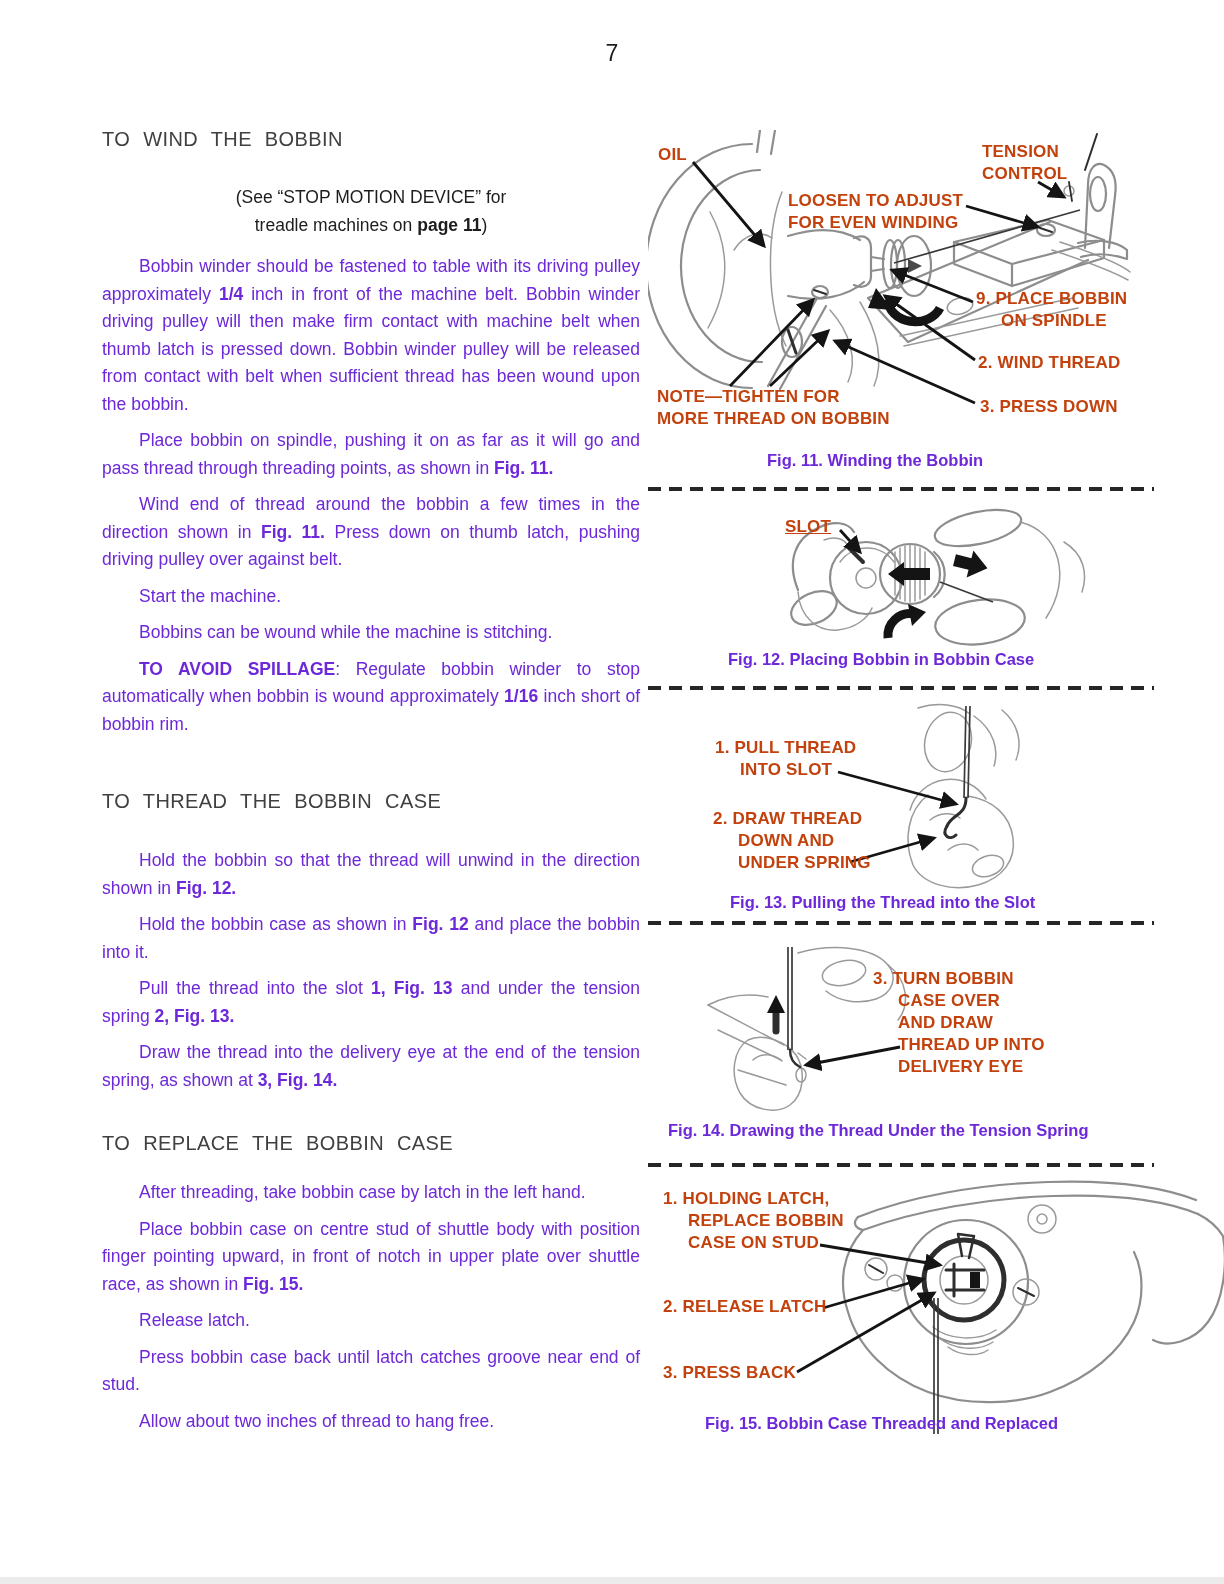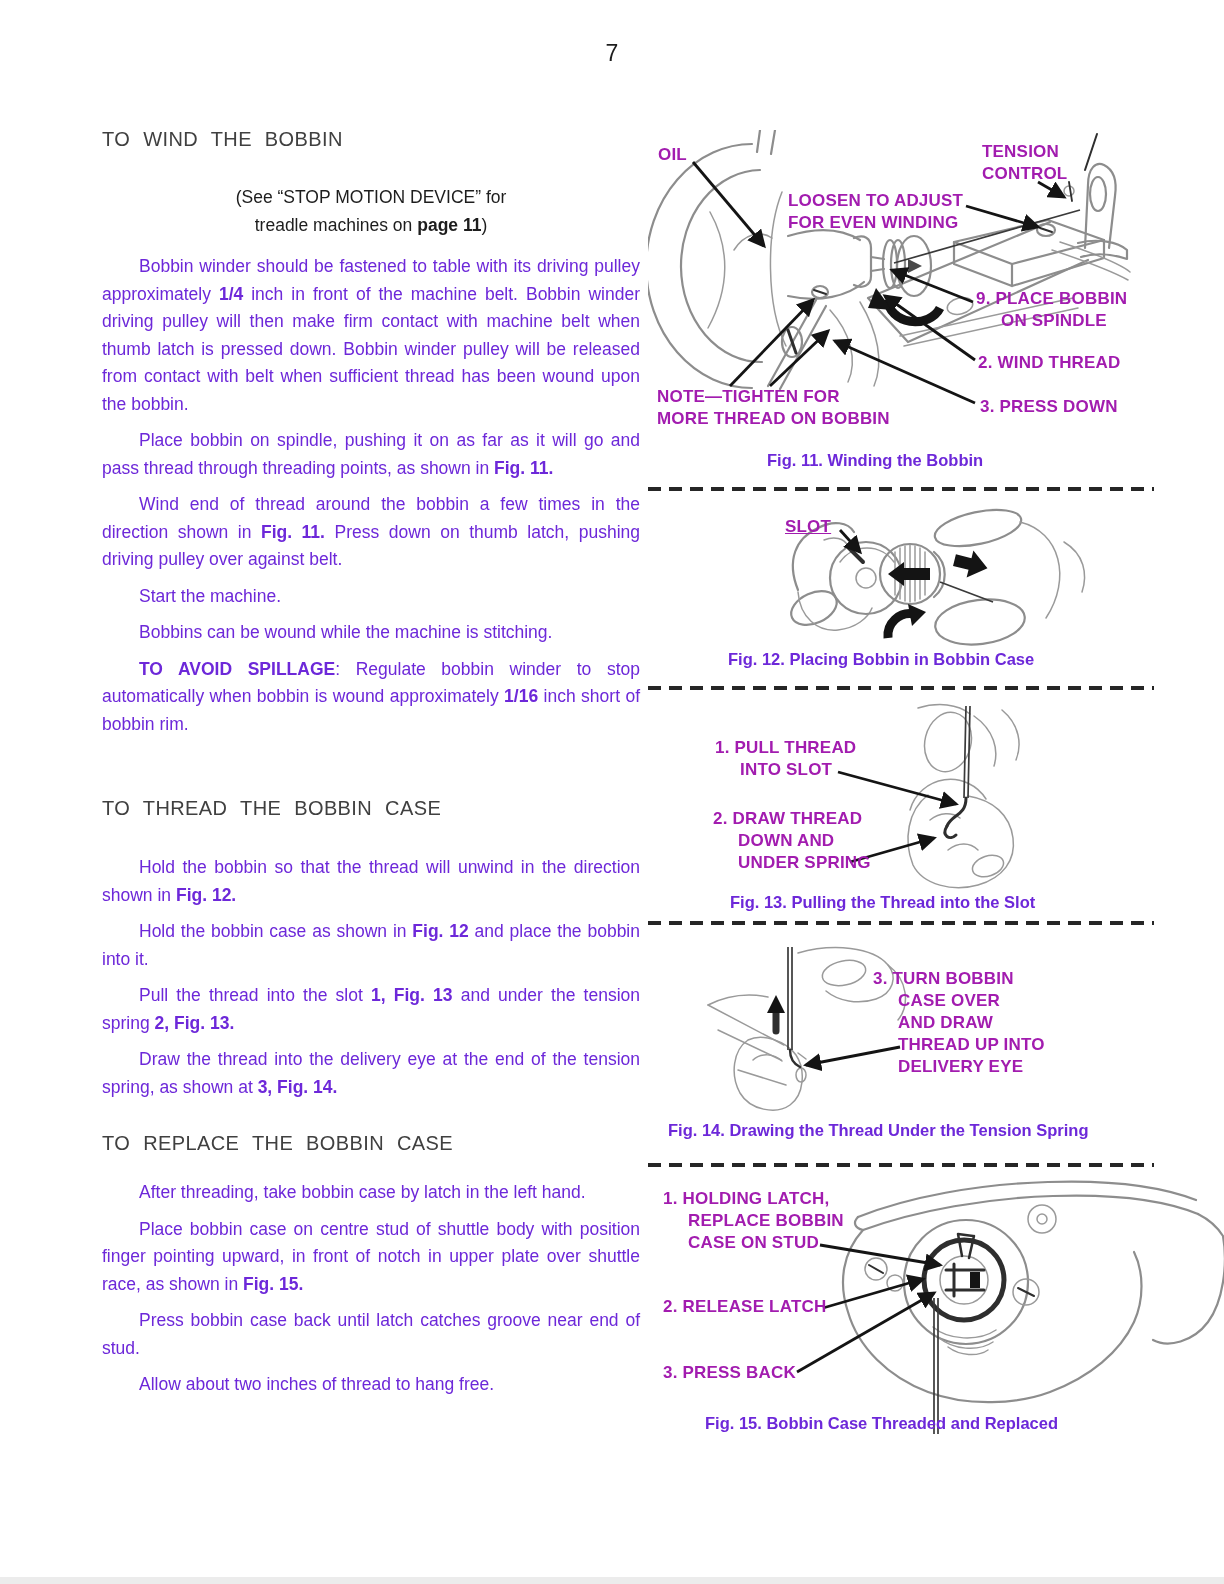--- a/index.html
+++ b/index.html
@@ -23,21 +23,21 @@
     font-size:17.5px; line-height:27.5px; text-align:justify;
     text-indent:37px; margin:9px 0 0 0; color:#6d28d9;
   }
   .sec p.body.first { margin-top:14px; }
   b { font-weight:700; }
   
   .fig { position:absolute; left:648px; width:578px; }
   .fig svg { position:absolute; left:0; top:0; }
   .callout {
     position:absolute; font-weight:700; font-size:17px; line-height:22px;
-    white-space:pre-line; color:#a21caf; letter-spacing:0.2px;
+    white-space:pre-line; color:#c2410c; letter-spacing:0.2px;
   }
   .callout.hang { padding-left:25px; text-indent:-25px; }
   .figcap {
     position:absolute; font-weight:700; font-size:16.5px;
     color:#6d28d9; white-space:nowrap;
   }
   .sep {
     position:absolute; left:648px; width:506px; height:4px;
     background:repeating-linear-gradient(90deg,#262626 0 13px,transparent 13px 21px);
   }
@@ -63,32 +63,33 @@
     <p class="note"><span>(See “STOP MOTION DEVICE” for</span><br>
       <span><span>treadle machines on </span><b>page 11</b><span>)</span></span></p>
     <p class="body first"><span>Bobbin winder should be fastened to table with its driving pulley approximately </span><b>1/4</b><span> inch in front of the machine belt. Bobbin winder driving pulley will then make firm contact with machine belt when thumb latch is pressed down. Bobbin winder pulley will be released from contact with belt when sufficient thread has been wound upon the bobbin.</span></p>
     <p class="body"><span>Place bobbin on spindle, pushing it on as far as it will go and pass thread through threading points, as shown in </span><b>Fig. 11.</b></p>
     <p class="body"><span>Wind end of thread around the bobbin a few times in the direction shown in </span><b>Fig. 11.</b><span> Press down on thumb latch, pushing driving pulley over against belt.</span></p>
     <p class="body"><span>Start the machine.</span></p>
     <p class="body"><span>Bobbins can be wound while the machine is stitching.</span></p>
     <p class="body"><b>TO AVOID SPILLAGE</b><span>: Regulate bobbin winder to stop automatically when bobbin is wound approximately </span><b>1/16</b><span> inch short of bobbin rim.</span></p>
   </div>
 
-  <div class="sec" style="top:790px;margin-top:7px;">
+  <div class="sec" style="top:790px;">
     <h2 class="sec-heading">TO THREAD THE BOBBIN CASE</h2>
     <p class="body" style="margin-top:34px;"><span>Hold the bobbin so that the thread will unwind in the direction shown in </span><b>Fig. 12.</b></p>
     <p class="body"><span>Hold the bobbin case as shown in </span><b>Fig. 12</b><span> and place the bobbin into it.</span></p>
     <p class="body"><span>Pull the thread into the slot </span><b>1, Fig. 13</b><span> and under the tension spring </span><b>2, Fig. 13.</b></p>
     <p class="body"><span>Draw the thread into the delivery eye at the end of the tension spring, as shown at </span><b>3, Fig. 14.</b></p>
   </div>
 
   <div class="sec" style="top:1132px;">
     <h2 class="sec-heading">TO REPLACE THE BOBBIN CASE</h2>
     <p class="body" style="margin-top:24px;"><span>After threading, take bobbin case by latch in the left hand.</span></p>
     <p class="body"><span>Place bobbin case on centre stud of shuttle body with position finger pointing upward, in front of notch in upper plate over shuttle race, as shown in </span><b>Fig. 15.</b></p>
+    <p class="body"><span>Release latch.</span></p>
     <p class="body"><span>Press bobbin case back until latch catches groove near end of stud.</span></p>
     <p class="body"><span>Allow about two inches of thread to hang free.</span></p>
   </div>
 
   <figure class="fig" style="top:130px; height:358px; margin:0;">
     <svg width="578" height="350" viewBox="0 0 578 350">
       <defs>
         <marker id="ah" viewBox="0 0 12 12" refX="10" refY="6" markerWidth="6.5" markerHeight="6.5" orient="auto">
           <path d="M0,0 L12,6 L0,12 z" fill="#141414"></path>
         </marker>

